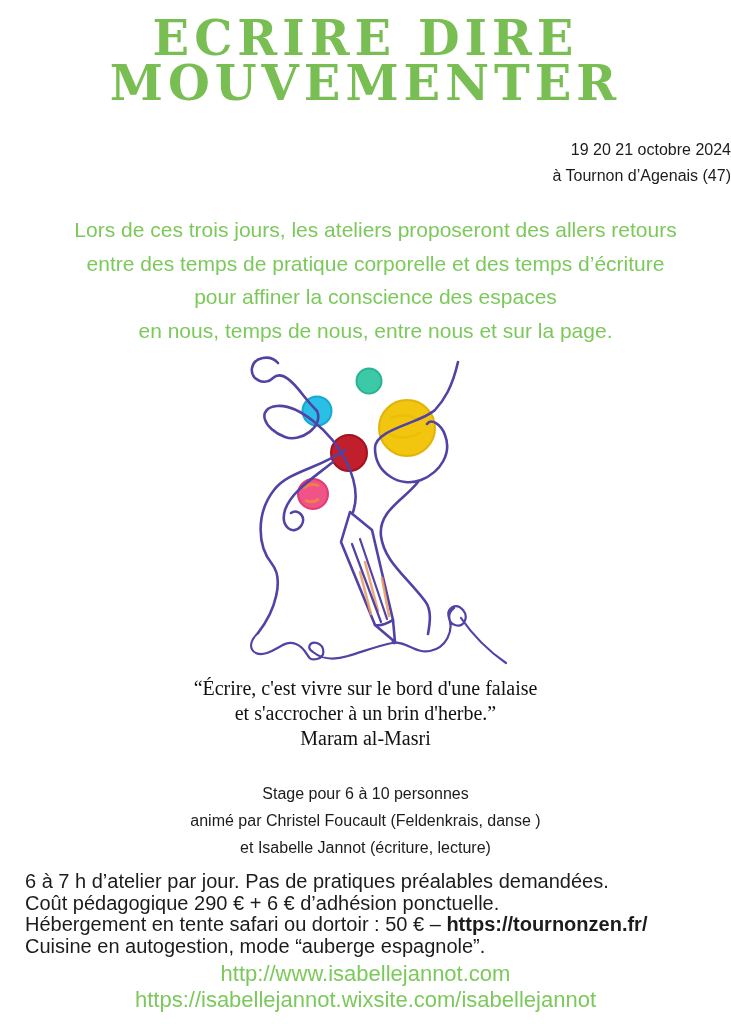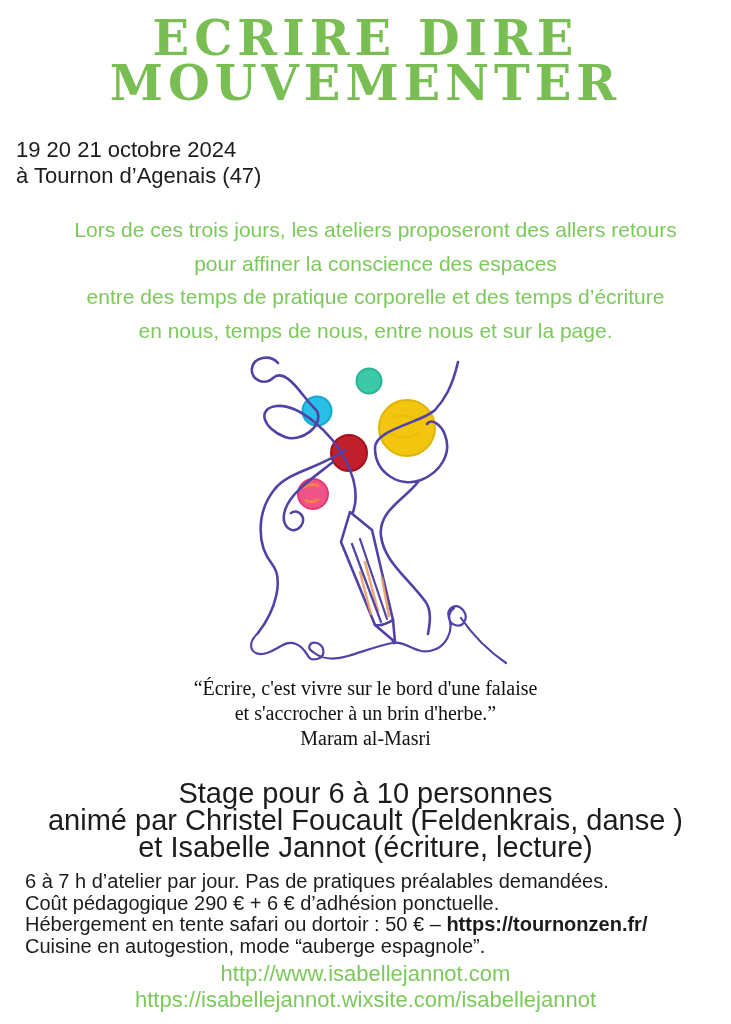--- a/index.html
+++ b/index.html
@@ -28,23 +28,23 @@
   .poster-title{
     position:absolute;top:16px;left:0;right:0;
     text-align:center;
     font-family:"DejaVu Serif", serif;
     font-weight:bold;
     font-size:48px;line-height:45px;
     letter-spacing:5px;
     color:var(--title-green);
   }
   .event-date{
-    position:absolute;top:137px;left:16px;right:0;
-    text-align:left;
-    font-size:22px;line-height:26px;
+    position:absolute;top:137px;left:4px;right:0;
+    text-align:right;
+    font-size:16px;line-height:26px;
     color:var(--body-black);
   }
   .intro-paragraph{
     position:absolute;top:213px;left:0;right:0;
     text-align:center;
     font-size:21px;line-height:33.5px;
     color:var(--text-green);
     padding-left:20px;
   }
   .illustration{
@@ -54,21 +54,21 @@
   .quote-block{
     position:absolute;top:676px;left:0;right:0;
     text-align:center;
     font-family:"Liberation Serif", serif;
     font-size:20px;line-height:25px;
     color:#111111;
   }
   .stage-block{
     position:absolute;top:780px;left:0;right:0;
     text-align:center;
-    font-size:29px;line-height:27px;
+    font-size:16px;line-height:27px;
     color:var(--body-black);
   }
   .details-block{
     position:absolute;top:871px;left:25px;right:6px;
     text-align:left;
     font-size:20px;line-height:21.5px;
     color:var(--body-black);
   }
   .details-block a{color:inherit;text-decoration:none;font-weight:bold;}
   .footer-links{
@@ -94,22 +94,22 @@
     <span style="display:block">MOUVEMENTER</span>
   </h1>
 
   <div class="event-date">
     <div>19 20 21 octobre 2024</div>
     <div>à Tournon d’Agenais (47)</div>
   </div>
 
   <div class="intro-paragraph">
     <div>Lors de ces trois jours,  les ateliers proposeront des allers retours</div>
+    <div>entre des temps de pratique corporelle et des temps d’écriture</div>
     <div>pour affiner la conscience des espaces</div>
-    <div>entre des temps de pratique corporelle et des temps d’écriture</div>
     <div>en nous, temps de nous, entre nous et sur la page.</div>
   </div>
 
   <svg class="illustration" viewBox="0 0 290 322" width="290" height="322" aria-hidden="true">
 
     <g>
       <circle cx="144" cy="31" r="12.5" fill="var(--dot-teal)" stroke="#2ab391" stroke-width="2"></circle>
       <circle cx="92" cy="61" r="14.5" fill="var(--dot-cyan)" stroke="#17a9cf" stroke-width="2"></circle>
       <circle cx="182" cy="78" r="28" fill="var(--dot-yellow)" stroke="#e0b408" stroke-width="2"></circle>
       <circle cx="124" cy="103" r="18" fill="var(--dot-red)" stroke="#a2121f" stroke-width="2"></circle>

